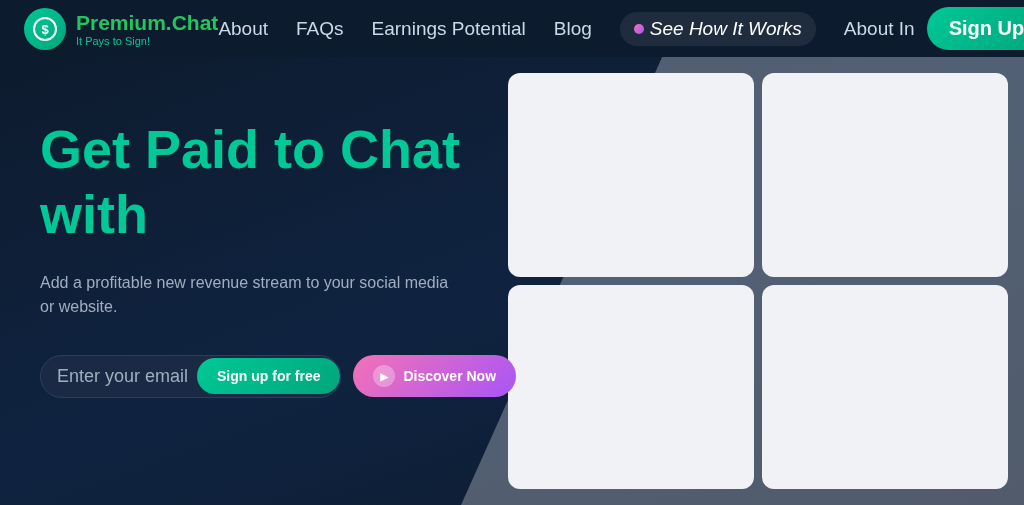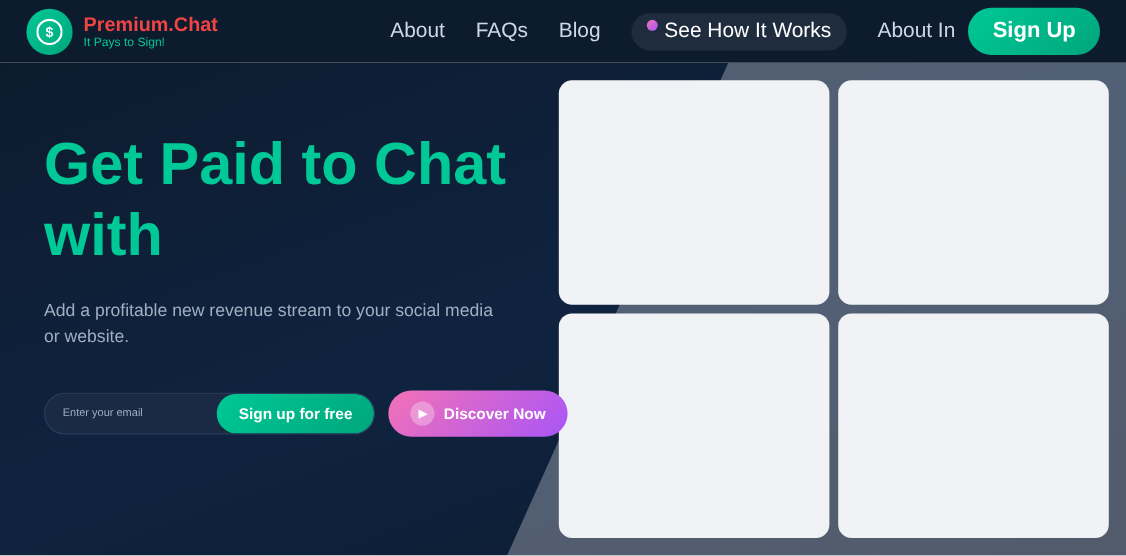--- a/index.html
+++ b/index.html
@@ -45,22 +45,22 @@
       color: white;
       font-weight: bold;
     }
 
     .logo-text-wrapper {
       display: flex;
       flex-direction: column;
     }
 
     .logo-title {
-      color: #ef4444;
-      font-size: 18px;
+      color: #22c55e;
+      font-size: 21px;
       font-weight: 700;
       text-align: right;
     }
 
     .logo-tagline {
       color: #00c896;
       font-size: 11px;
     }
 
     .nav-links {
@@ -72,24 +72,26 @@
 
     .nav-links li a {
       color: #cdd8e8;
       text-decoration: none;
       font-size: 19px;
       white-space: nowrap;
     }
 
     .nav-see-how {
       display: flex;
+      align-items: center;
       gap: 6px;
       background-color: rgba(255,255,255,0.08);
       border-radius: 20px;
       padding: 6px 14px;
+      font-style: italic;
     }
 
     .nav-see-how .dot {
       width: 10px;
       height: 10px;
       border-radius: 50%;
       background: linear-gradient(135deg, #f472b6, #a855f7);
       flex-shrink: 0;
     }
 
@@ -197,21 +199,21 @@
       border-radius: 30px;
       overflow: hidden;
       padding-left: 16px;
     }
 
     .email-input {
       background: transparent;
       border: none;
       outline: none;
       color: #a0aec0;
-      font-size: 10px;
+      font-size: 18px;
       width: 140px;
       padding: 10px 0;
     }
 
     .email-input::placeholder {
       color: #a0aec0;
     }
 
     .btn-signup-free {
       background: linear-gradient(135deg, #00c896, #00a67c);
@@ -269,20 +271,23 @@
   </div>
 
   <ul class="nav-links">
     <li>
       <a>About</a>
     </li>
     <li>
       <a>FAQs</a>
     </li>
     <li>
+      <a>Earnings Potential</a>
+    </li>
+    <li>
       <a>Blog</a>
     </li>
     <li class="nav-see-how">
       <span class="dot"></span>
       <a>See How It Works</a>
     </li>
     <li class="nav-signin">
       <a>About In</a>
     </li>
   </ul>

